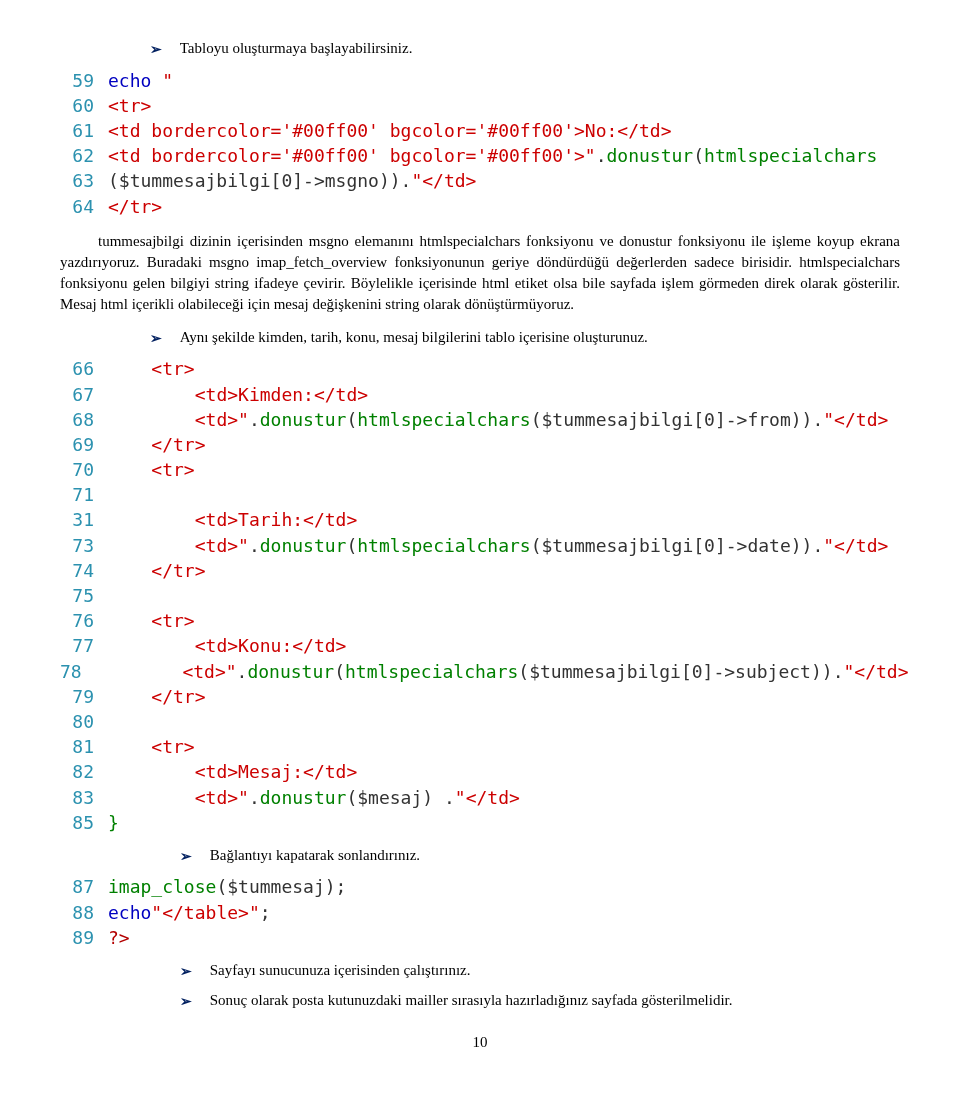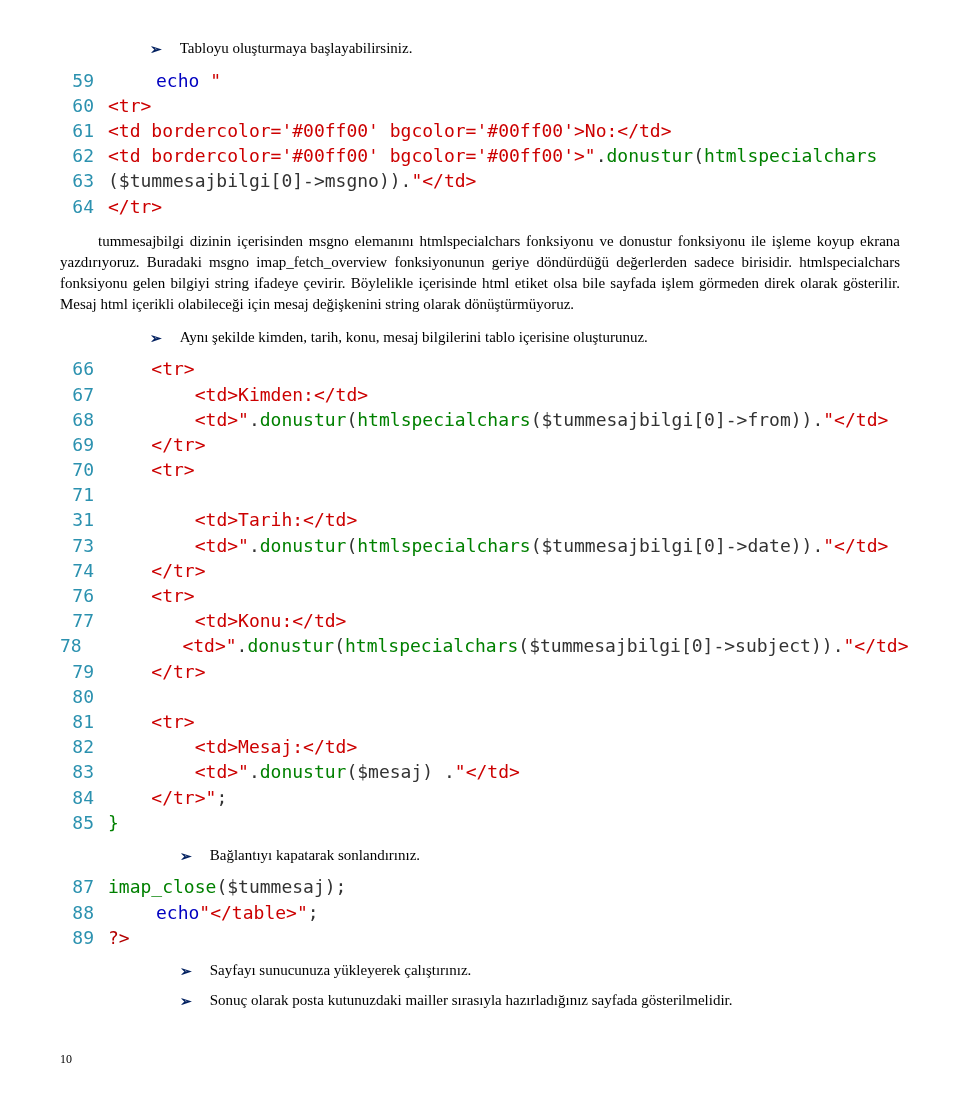--- a/index.html
+++ b/index.html
@@ -50,29 +50,29 @@
     width: 34px;
     color: #2b91af;
     text-align: right;
     padding-right: 14px;
     user-select: none;
   }
   .code-content {
     white-space: pre;
     color: #000;
   }
-  .kw { color: #0000c0; margin-left: 48px; }       
+  .kw { color: #0000c0; }       
   .str { color: #cc0000; font-family: Consolas, Menlo, monospace;}  
   .fn { color: #008000;  font-family: Consolas, Menlo, monospace; margin-top: 40px;}   
   .punct { color: #b30000; font-family: Consolas, Menlo, monospace;} 
   .plain { color: #333; font-family: Consolas, Menlo, monospace;}
   .pagenum {
-    text-align: left;
-    margin-top: 40px;
-    font-size: 12px;
+    text-align: center;
+    margin-top: 21px;
+    font-size: 15px;
   }
   .brace { color: #008000; font-family: Consolas, Menlo, monospace; }
 </style>
 </head>
 <body>
 
 <div class="bullet-line indent1">
   <span class="arrow">➢</span>
   <span class="bullet-text">Tabloyu oluşturmaya başlayabilirsiniz.</span>
 </div>
@@ -142,20 +142,24 @@
     </div>
     <div class="code-line">
       <span class="lineno">73</span>
       <span class="code-content"><span class="plain">        </span><span class="str">&lt;td&gt;"</span><span class="plain">.</span><span class="fn">donustur</span><span class="plain">(</span><span class="fn">htmlspecialchars</span><span class="plain">($tummesajbilgi[0]-&gt;date)).</span><span class="str">"&lt;/td&gt;</span></span>
     </div>
     <div class="code-line">
       <span class="lineno">74</span>
       <span class="code-content"><span class="plain">    </span><span class="str">&lt;/tr&gt;</span></span>
     </div>
     <div class="code-line">
+      <span class="lineno">75</span>
+      <span class="code-content"><span class="plain"> </span></span>
+    </div>
+    <div class="code-line">
       <span class="lineno">76</span>
       <span class="code-content"><span class="plain">    </span><span class="str">&lt;tr&gt;</span></span>
     </div>
     <div class="code-line">
       <span class="lineno">77</span>
       <span class="code-content"><span class="plain">        </span><span class="str">&lt;td&gt;Konu:&lt;/td&gt;</span></span>
     </div>
     <div class="code-line">
       <span class="lineno">78</span>
       <span class="code-content"><span class="plain">        </span><span class="str">&lt;td&gt;"</span><span class="plain">.</span><span class="fn">donustur</span><span class="plain">(</span><span class="fn">htmlspecialchars</span><span class="plain">($tummesajbilgi[0]-&gt;subject)).</span><span class="str">"&lt;/td&gt;</span></span>
@@ -174,24 +178,20 @@
     </div>
     <div class="code-line">
       <span class="lineno">82</span>
       <span class="code-content"><span class="plain">        </span><span class="str">&lt;td&gt;Mesaj:&lt;/td&gt;</span></span>
     </div>
     <div class="code-line">
       <span class="lineno">83</span>
       <span class="code-content"><span class="plain">        </span><span class="str">&lt;td&gt;"</span><span class="plain">.</span><span class="fn">donustur</span><span class="plain">($mesaj) .</span><span class="str">"&lt;/td&gt;</span></span>
     </div>
     <div class="code-line">
-      <span class="lineno">84</span>
-      <span class="code-content"><span class="plain">    </span><span class="str">&lt;/tr&gt;"</span><span class="plain">;</span></span>
-    </div>
-    <div class="code-line">
       <span class="lineno">85</span>
       <span class="code-content"><span class="brace">}</span></span>
     </div>
   </div>
 
 <div class="bullet-line indent2">
   <span class="arrow">➢</span>
   <span class="bullet-text">Bağlantıyı kapatarak sonlandırınız.</span>
 </div>
 
@@ -205,20 +205,20 @@
       <span class="code-content"><span class="kw">echo</span><span class="str">"&lt;/table&gt;"</span><span class="plain">;</span></span>
     </div>
     <div class="code-line">
       <span class="lineno">89</span>
       <span class="code-content"><span class="punct">?&gt;</span></span>
     </div>
   </div>
 
 <div class="bullet-line indent2">
   <span class="arrow">➢</span>
-  <span class="bullet-text">Sayfayı sunucunuza yükleyerek çalıştırınız.</span>
+  <span class="bullet-text">Sayfayı sunucunuza içerisinden çalıştırınız.</span>
 </div>
 <div class="bullet-line indent2">
   <span class="arrow">➢</span>
   <span class="bullet-text">Sonuç olarak posta kutunuzdaki mailler sırasıyla hazırladığınız sayfada gösterilmelidir.</span>
 </div>
 
 <div class="pagenum">10</div>
 
 </body></html>

